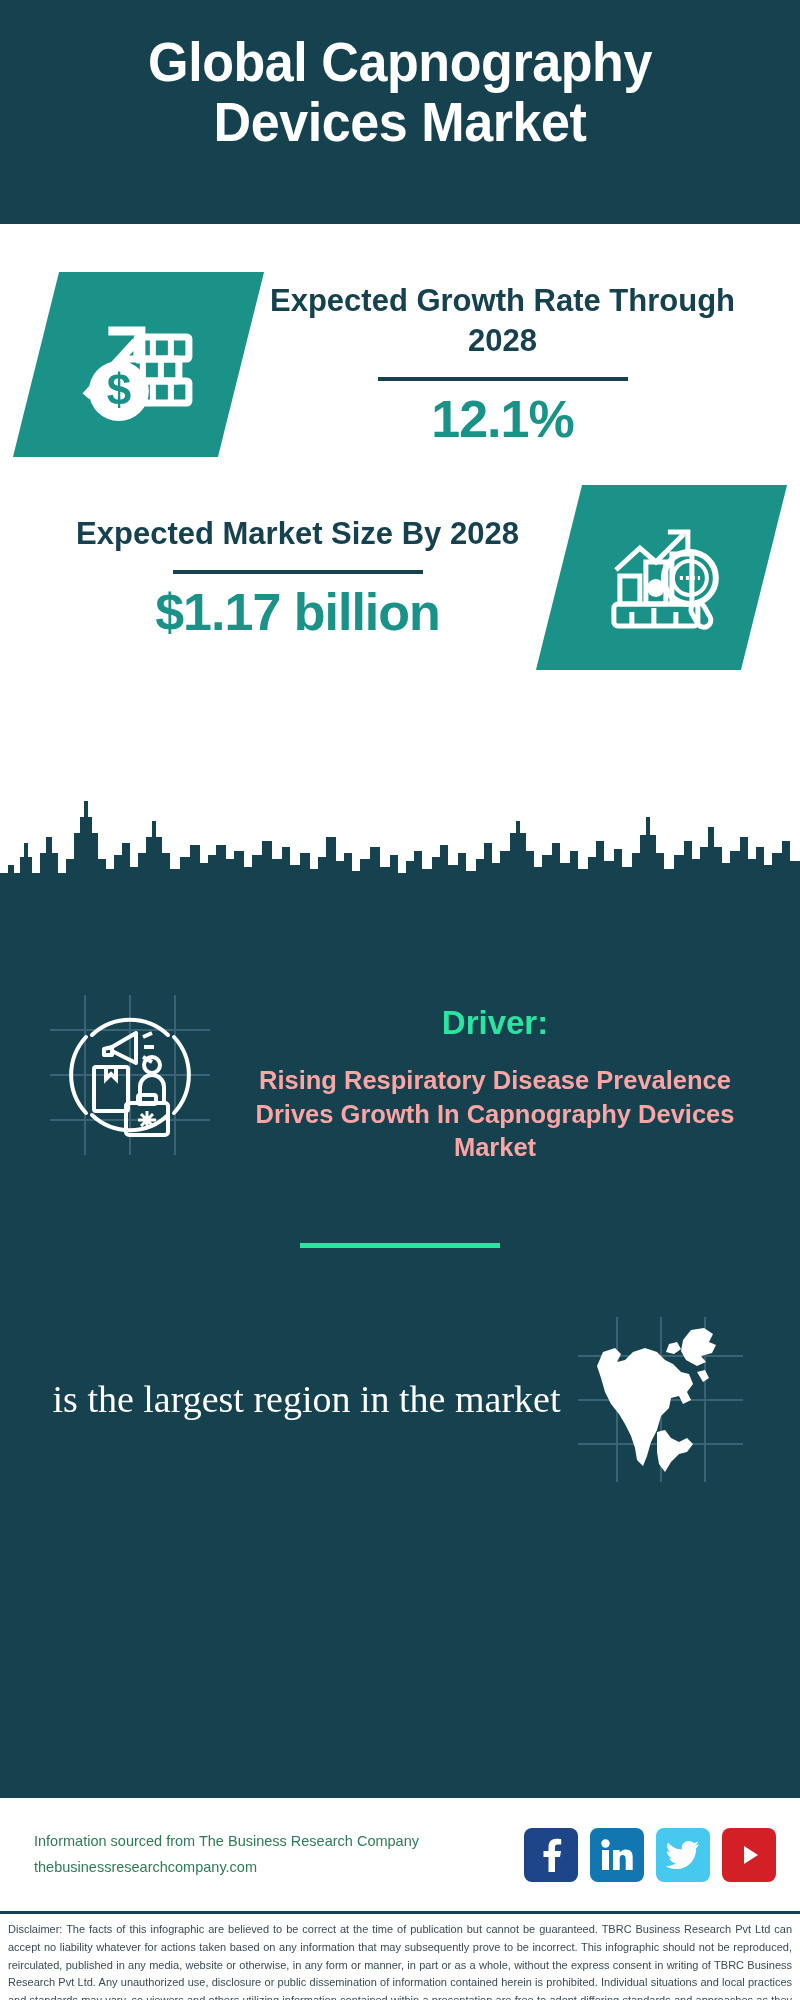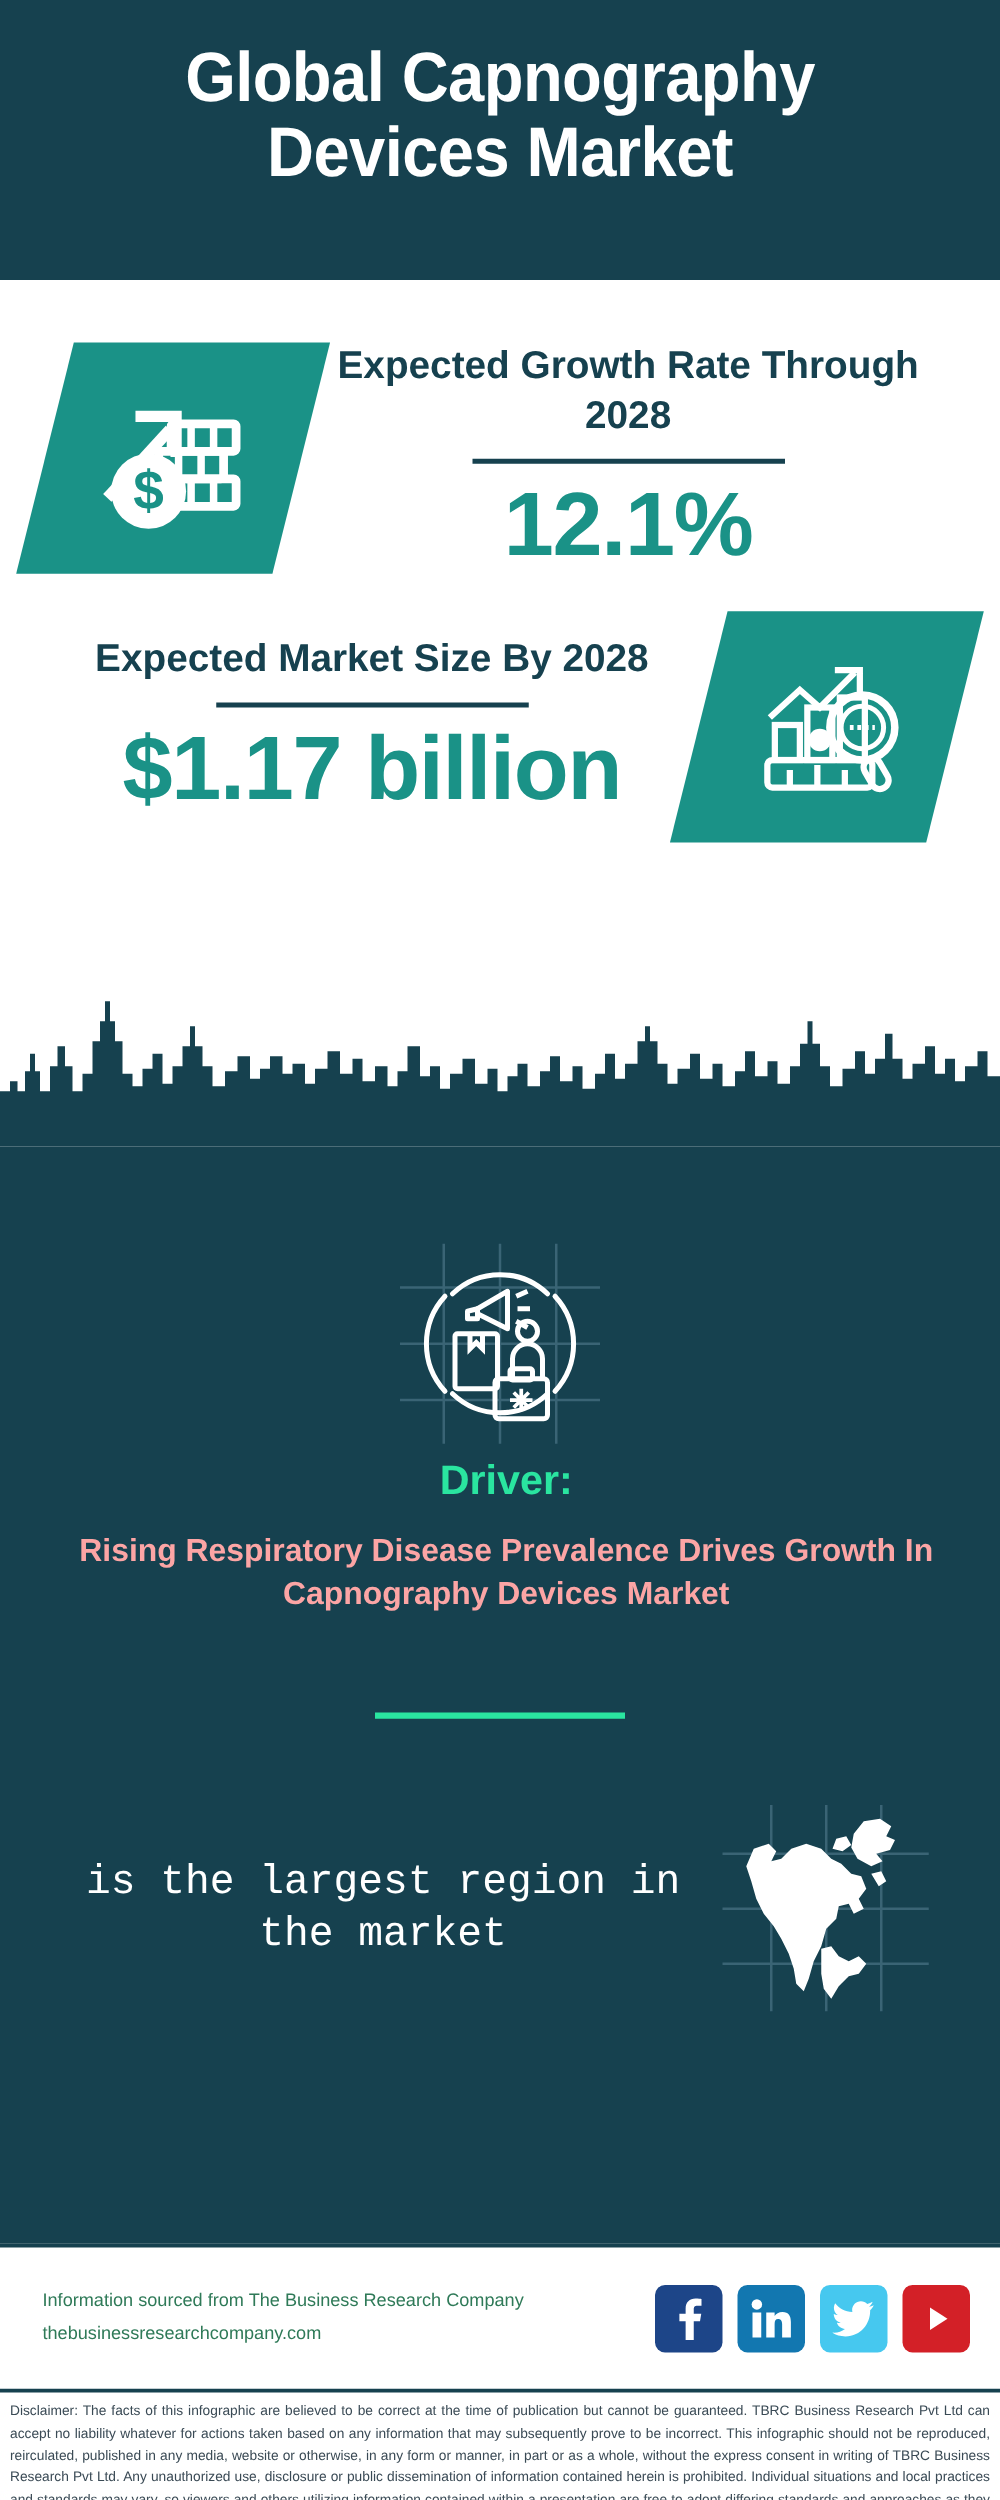--- a/index.html
+++ b/index.html
@@ -91,21 +91,21 @@
     font-family: "Liberation Sans", sans-serif;
     text-align: center;
   }
   .stat-divider {
     width: 250px;
     height: 4px;
     background: #16414f;
     margin: 16px auto 10px auto;
   }
   .stat-value {
-    font-size: 72px;
+    font-size: 52px;
     font-weight: bold;
     color: #1a9287;
     line-height: 1.1;
     letter-spacing: -1px;
   }
 
   
   .dark {
     position: relative;
     background: #16414f;
@@ -125,24 +125,23 @@
     top: -120px;
     left: 0;
     width: 800px;
     height: 122px;
     background: #ffffff;
     z-index: 0;
   }
 
   .driver-block {
     display: flex;
-    align-items: center;
+    align-items: flex-end;
     padding: 70px 40px 0 40px;
     box-sizing: border-box;
-    flex-direction: column;
   }
   .grid-icon {
     flex: 0 0 auto;
     width: 180px;
     height: 180px;
     position: relative;
   }
   .driver-text {
     flex: 1 1 auto;
     text-align: center;
@@ -181,23 +180,23 @@
   }
   .region-title {
     color: #2ae5a0;
     font-size: 37px;
     font-weight: bold;
     line-height: 1.18;
     font-family: "Liberation Sans Narrow", "Liberation Sans", sans-serif;
   }
   .region-sub {
     color: #ffffff;
-    font-size: 33px;
+    font-size: 38px;
     line-height: 1.28;
-    font-family: Liberation Mono, monospace;
+    font-family: Liberation Serif, serif;
   }
   .map-icon {
     flex: 0 0 auto;
     width: 175px;
     height: 175px;
     position: relative;
   }
 
   
   .footer {

